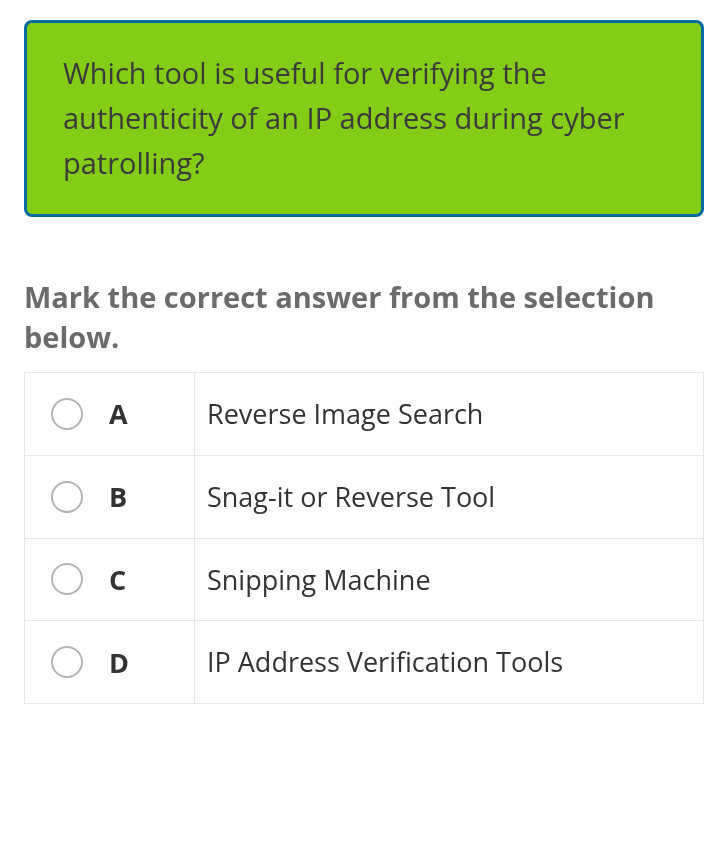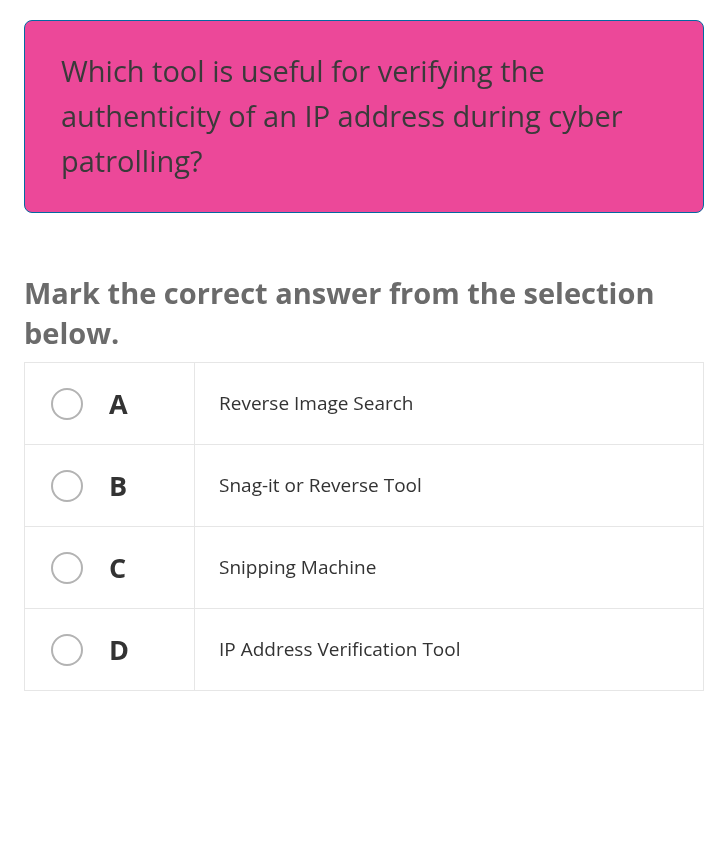--- a/index.html
+++ b/index.html
@@ -9,53 +9,53 @@
     }
     body {
       font-family: "Open Sans", -apple-system, "Segoe UI", Roboto, Helvetica, Arial, sans-serif;
       background: #ffffff;
       width: 728px;
       height: 860px;
       padding: 20px 24px;
       color: #333;
     }
     .question-box {
-      background: #ec4899;
-      border: 1px solid #0369a1;
+      background: #84cc16;
+      border: 3px solid #0369a1;
       border-radius: 8px;
       padding: 28px 36px;
       margin-bottom: 60px;
     }
     .question-text {
       font-size: 29px;
       line-height: 1.55;
       color: #3a3a3a;
       font-weight: 400;
     }
     .instruction {
       font-size: 29px;
       font-weight: 700;
       color: #6b6b6b;
       line-height: 1.4;
-      margin-bottom: 8px;
+      margin-bottom: 14px;
     }
     .options-table {
       width: 100%;
       border-collapse: collapse;
       border: 1px solid #e6e6e6;
     }
     .option-row {
       border-bottom: 1px solid #e6e6e6;
     }
     .option-row:last-child {
       border-bottom: none;
     }
     .cell-text {
-      padding: 22px 24px;
-      font-size: 19px;
+      padding: 22px 12px;
+      font-size: 27px;
       line-height: 1.4;
       color: #333;
       vertical-align: middle;
     }
     .radio-circle {
       width: 32px;
       height: 32px;
       border: 2px solid #b3b3b3;
       border-radius: 50%;
       background: #fff;
@@ -118,16 +118,16 @@
       </td>
       <td class="cell-text">Snipping Machine</td>
     </tr>
     <tr class="option-row">
       <td class="combined-cell">
         <div class="radio-letter-wrap">
           <span class="radio-circle"></span>
           <span class="letter">D</span>
         </div>
       </td>
-      <td class="cell-text">IP Address Verification Tool</td>
+      <td class="cell-text">IP Address Verification Tools</td>
     </tr>
   </tbody>
 </table>
 
 </body></html>

